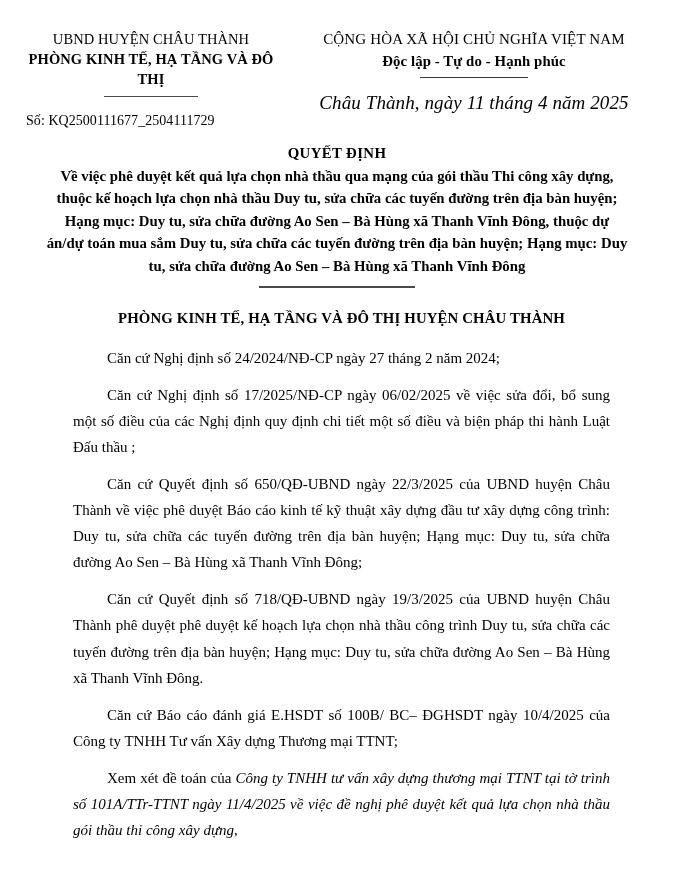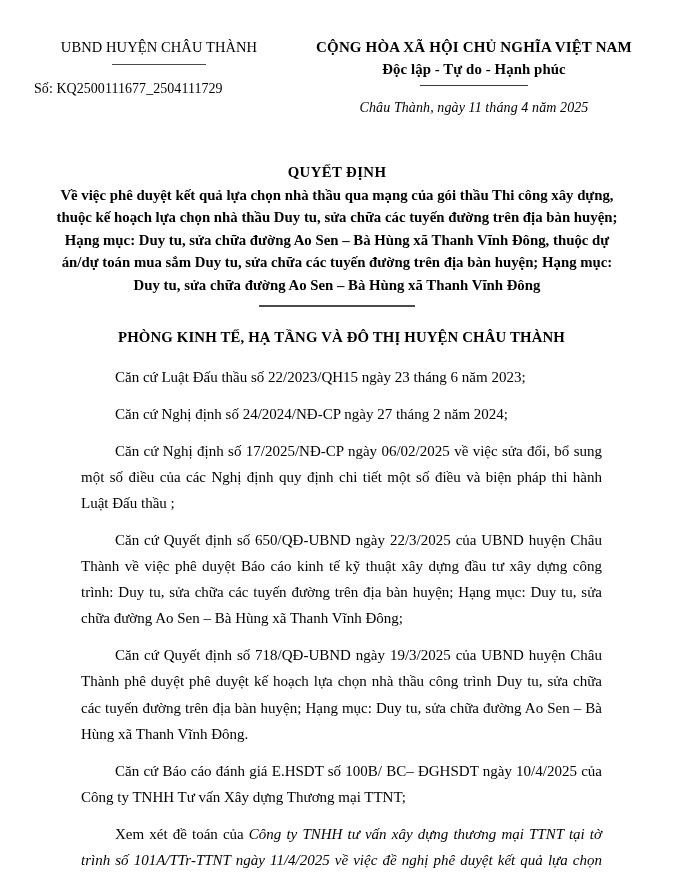--- a/index.html
+++ b/index.html
@@ -14,21 +14,21 @@
     color: #000000;
     overflow: hidden;
     position: relative;
   }
 
   .page {
     position: relative;
     width: 674px;
     height: 874px;
     box-sizing: border-box;
-    padding: 8px;
+    padding: 0;
   }
 
   
   .header {
     display: flex;
     flex-direction: row;
     align-items: flex-start;
     padding: 30px 16px 0 16px;
     box-sizing: border-box;
   }
@@ -64,46 +64,46 @@
   .doc-number {
     font-size: 14px;
     margin-top: 16px;
     text-align: left;
     padding-left: 10px;
     letter-spacing: 0.05px;
   }
 
   .nation {
     font-size: 15px;
-    font-weight: bold;
+    font-weight: normal;
     letter-spacing: 0.15px;
     line-height: 1.3;
   }
   .motto {
     font-size: 14.8px;
     font-weight: bold;
     margin-top: 3px;
     letter-spacing: 0.1px;
   }
   .rule-right {
     width: 108px;
     height: 1.4px;
     background: #3a3a3a;
     margin: 7px auto 0 auto;
   }
   .place-date {
-    font-size: 14px;
+    font-size: 19px;
     font-style: italic;
     margin-top: 14px;
     letter-spacing: 0.1px;
   }
 
   
   .title-block {
-    margin-top: 48px;
+    margin-top: 16px;
     text-align: center;
     padding: 0 46px;
     font-family: Liberation Serif, serif;
   }
   .title-main {
     font-size: 14.8px;
     font-weight: bold;
     letter-spacing: 0.4px;
   }
   .title-sub {
@@ -151,20 +151,21 @@
 </style>
 </head>
 <body>
 
 <div class="page">
 
   <div class="header">
 
     <div class="header-left">
       <div class="org-upper">UBND HUYỆN CHÂU THÀNH</div>
+      <div class="org-bold">PHÒNG KINH TẾ, HẠ TẦNG VÀ ĐÔ THỊ</div>
       <div class="rule-left"></div>
       <div class="doc-number">Số: KQ2500111677_2504111729</div>
     </div>
 
     <div class="header-right">
       <div class="nation">CỘNG HÒA XÃ HỘI CHỦ NGHĨA VIỆT NAM</div>
       <div class="motto">Độc lập - Tự do - Hạnh phúc</div>
       <div class="rule-right"></div>
       <div class="place-date">Châu Thành, ngày 11 tháng 4 năm 2025</div>
     </div>
@@ -174,21 +175,20 @@
   <div class="title-block">
     <div class="title-main">QUYẾT ĐỊNH</div>
     <div class="title-sub">Về việc phê duyệt kết quả lựa chọn nhà thầu qua mạng của gói thầu Thi công xây dựng, thuộc kế hoạch lựa chọn nhà thầu Duy tu, sửa chữa các tuyến đường trên địa bàn huyện; Hạng mục: Duy tu, sửa chữa đường Ao Sen – Bà Hùng xã Thanh Vĩnh Đông, thuộc dự án/dự toán mua sắm Duy tu, sửa chữa các tuyến đường trên địa bàn huyện; Hạng mục: Duy tu, sửa chữa đường Ao Sen – Bà Hùng xã Thanh Vĩnh Đông</div>
     <div class="rule-title"></div>
   </div>
 
   <div class="body-block">
 
     <div class="org-heading">PHÒNG KINH TẾ, HẠ TẦNG VÀ ĐÔ THỊ HUYỆN CHÂU THÀNH</div>
 
-    <p class="para">Căn cứ Luật Đấu thầu số 22/2023/QH15 ngày 23 tháng 6 năm 2023;</p>
 
     <p class="para">Căn cứ Nghị định số 24/2024/NĐ-CP ngày 27 tháng 2 năm 2024;</p>
 
     <p class="para">Căn cứ Nghị định số 17/2025/NĐ-CP ngày 06/02/2025 về việc sửa đổi, bổ sung một số điều của các Nghị định quy định chi tiết một số điều và biện pháp thi hành Luật Đấu thầu ;</p>
 
     <p class="para">Căn cứ Quyết định số 650/QĐ-UBND ngày 22/3/2025 của UBND huyện Châu Thành về việc phê duyệt Báo cáo kinh tế kỹ thuật xây dựng đầu tư xây dựng công trình: Duy tu, sửa chữa các tuyến đường trên địa bàn huyện; Hạng mục: Duy tu, sửa chữa đường Ao Sen – Bà Hùng xã Thanh Vĩnh Đông;</p>
 
     <p class="para">Căn cứ Quyết định số 718/QĐ-UBND ngày 19/3/2025 của UBND huyện Châu Thành phê duyệt phê duyệt kế hoạch lựa chọn nhà thầu công trình Duy tu, sửa chữa các tuyến đường trên địa bàn huyện; Hạng mục: Duy tu, sửa chữa đường Ao Sen – Bà Hùng xã Thanh Vĩnh Đông.</p>
 
     <p class="para"> Căn cứ Báo cáo đánh giá E.HSDT số  100B/ BC– ĐGHSDT ngày 10/4/2025 của Công ty TNHH Tư vấn Xây dựng Thương mại TTNT;</p>

